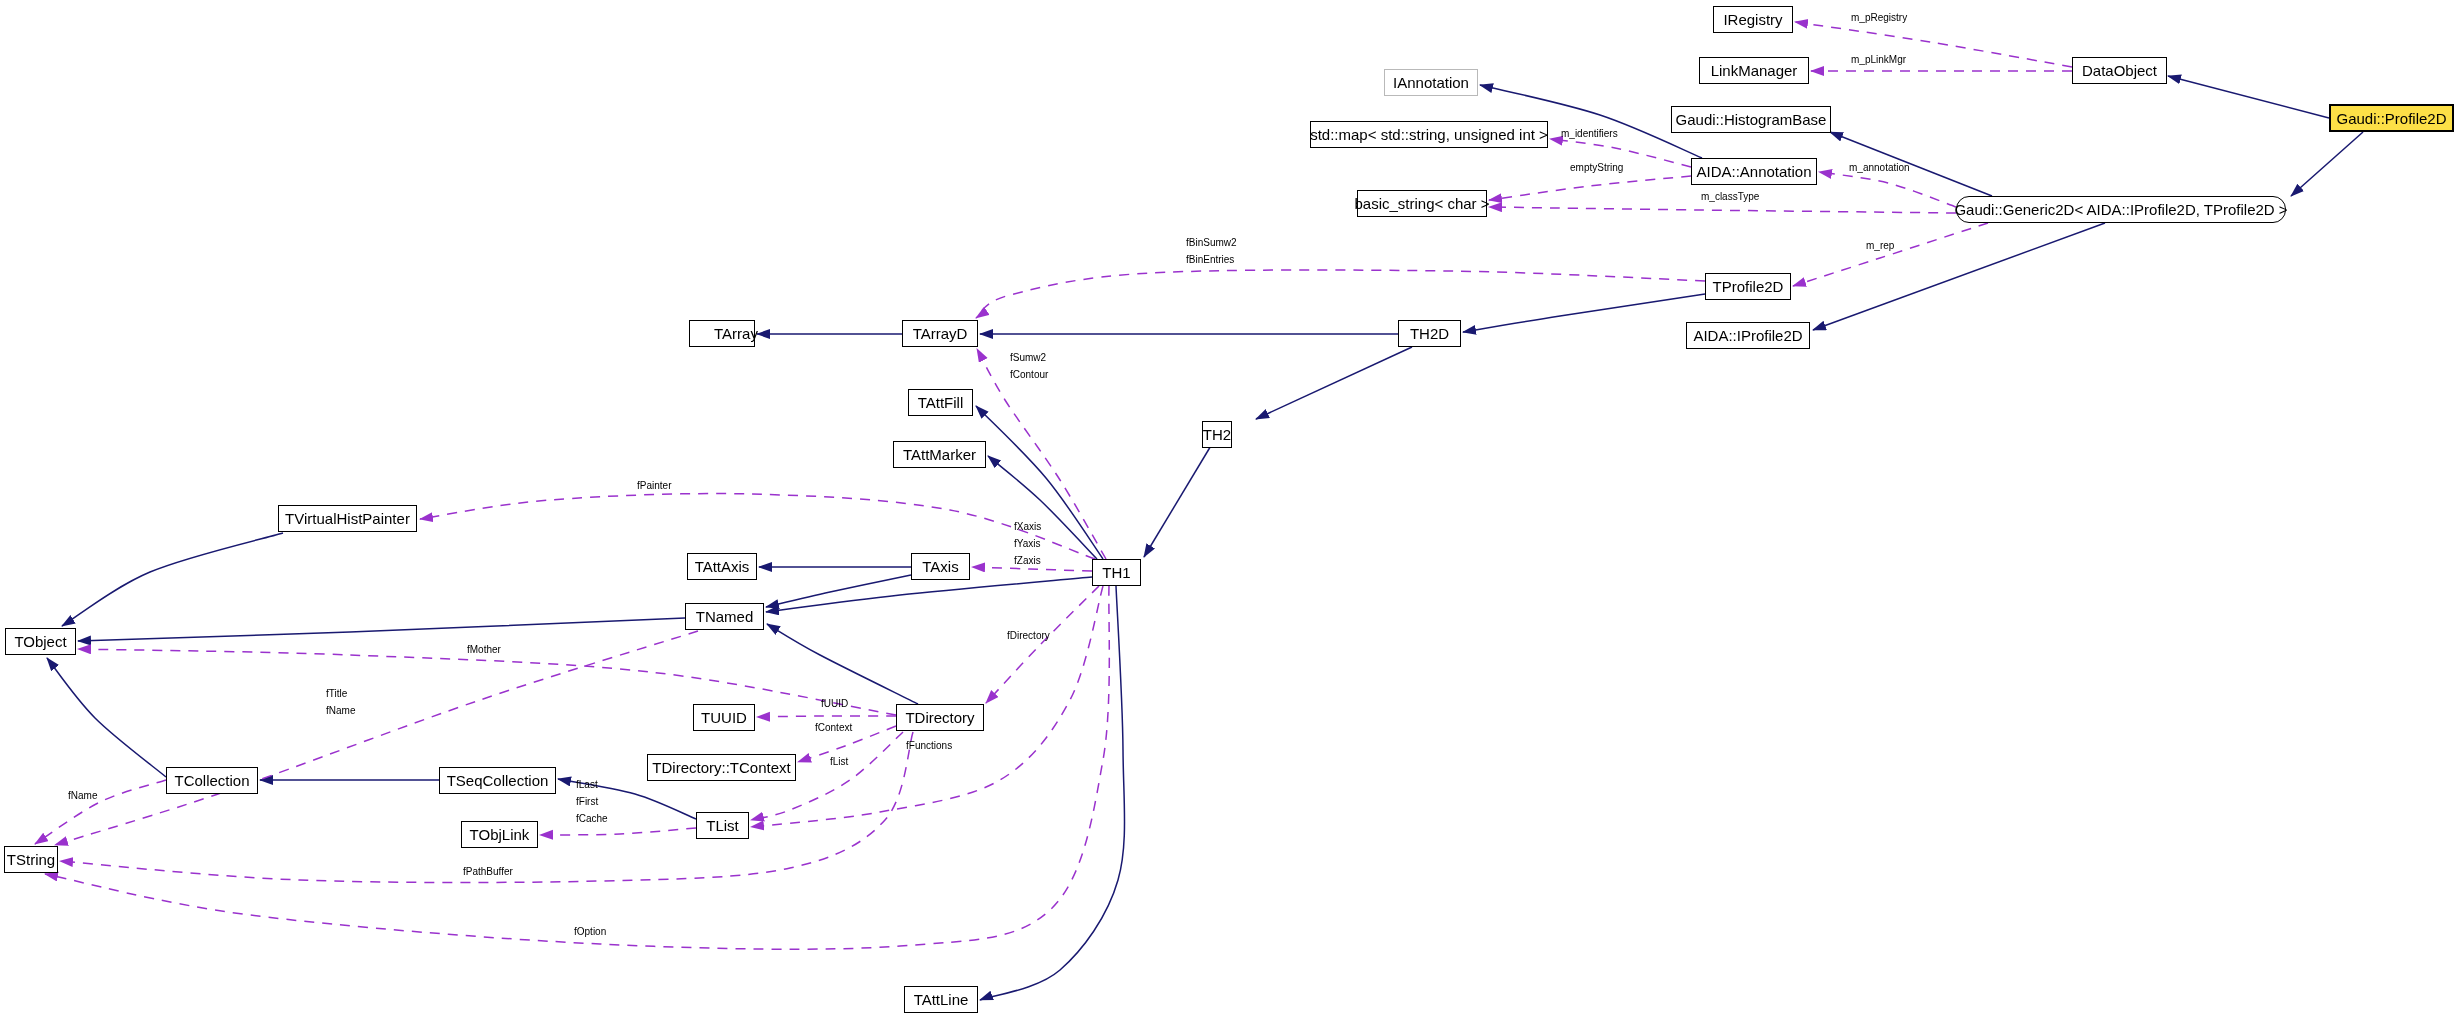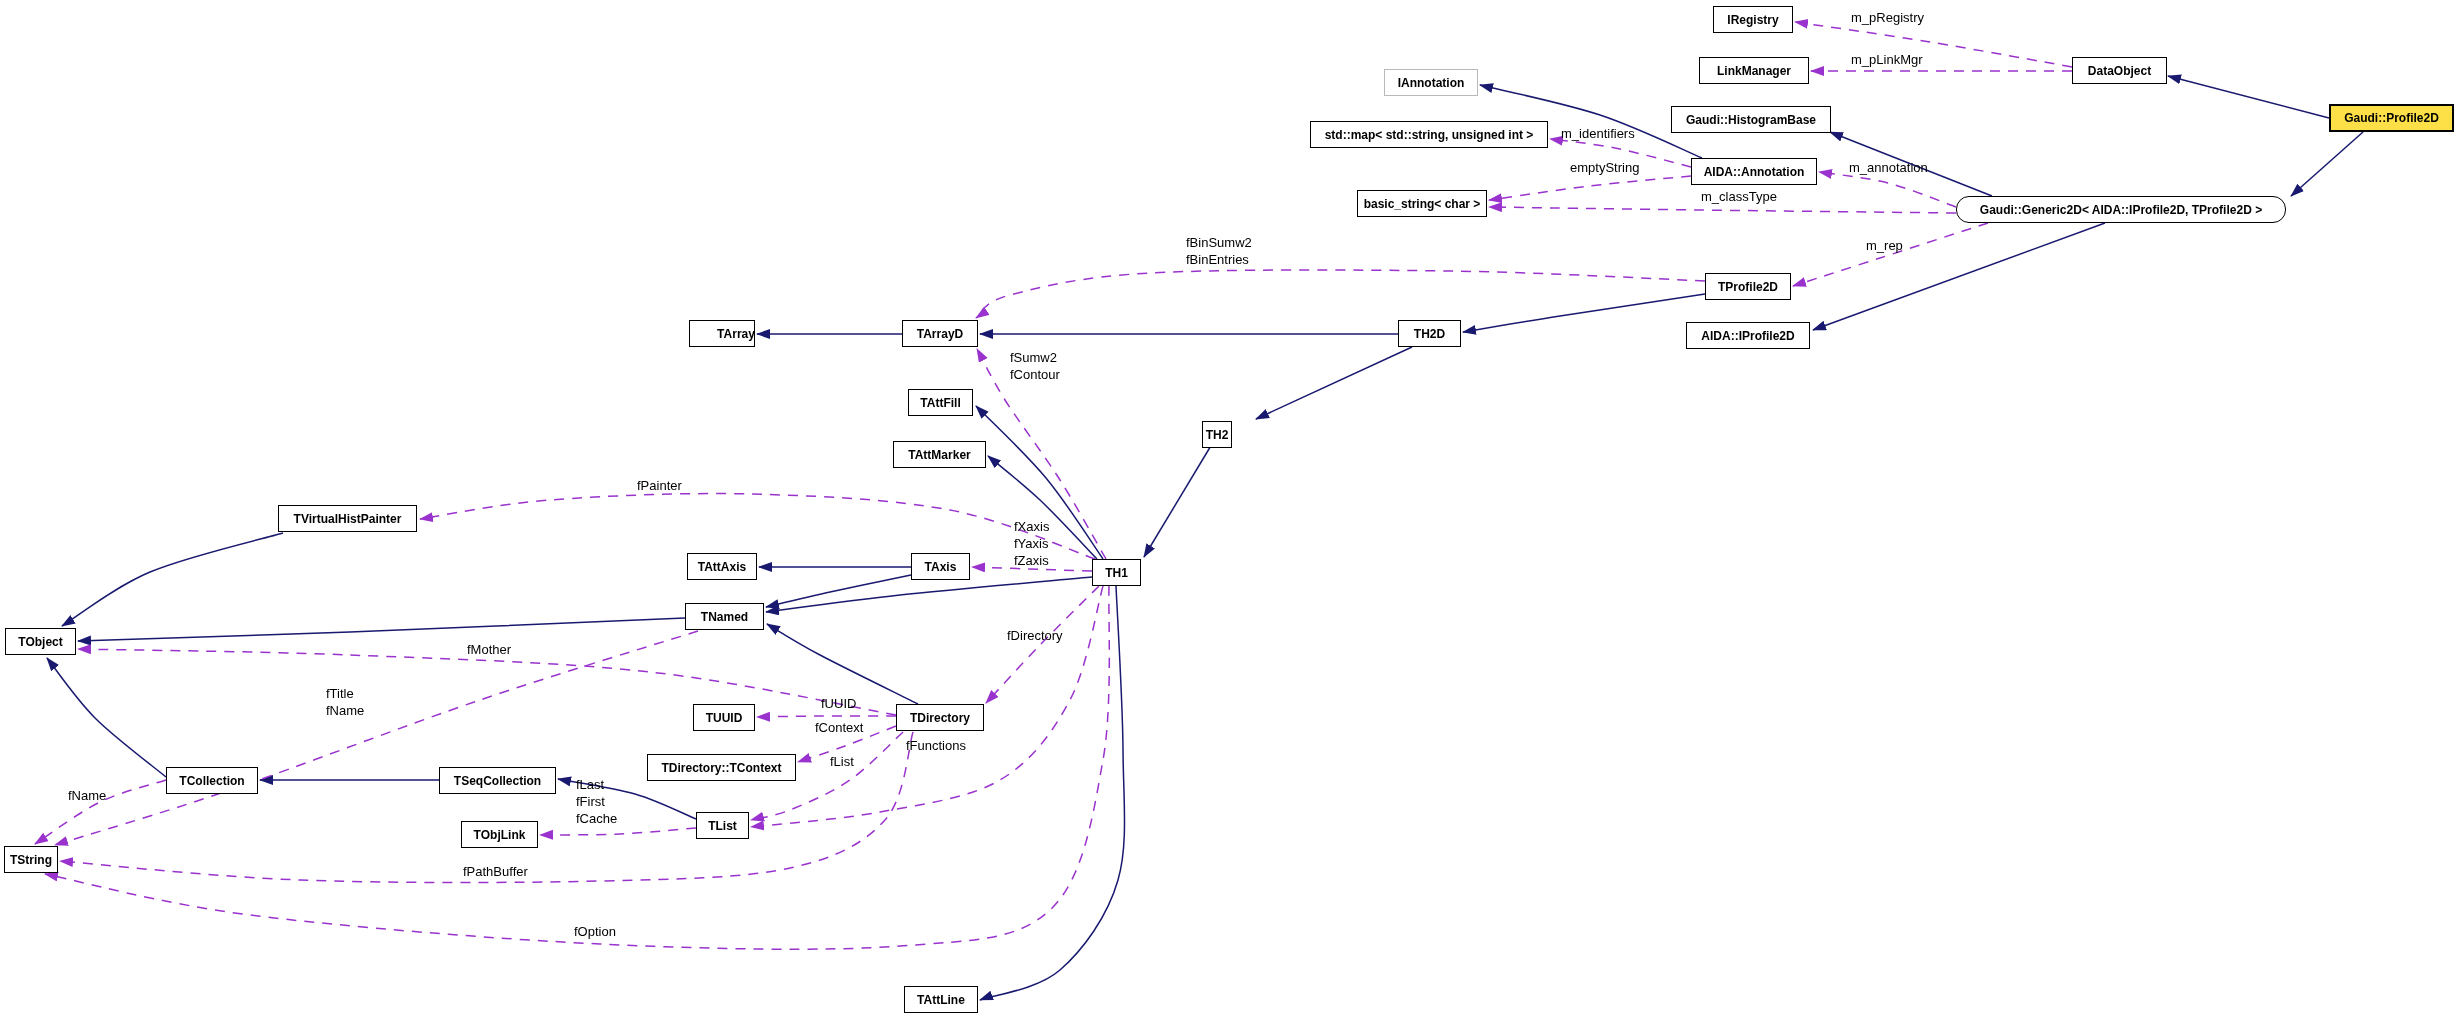--- a/index.html
+++ b/index.html
@@ -1,24 +1,24 @@
 <!DOCTYPE html>
 <html><head>
 <meta charset="utf-8">
 <style>
   html,body{margin:0;padding:0;background:#ffffff;}
   #canvas{position:relative;width:2456px;height:1020px;background:#ffffff;overflow:hidden;
           font-family:"Liberation Sans", sans-serif;}
   #edges{position:absolute;left:0;top:0;width:2456px;height:1020px;}
   .node{position:absolute;box-sizing:border-box;background:#ffffff;border:1.5px solid #000000;
-        display:flex;align-items:center;justify-content:center;font-size:12px;color:#000000;
-        white-space:nowrap;cursor:pointer;font-weight:bold;}
+        display:flex;align-items:center;justify-content:center;font-size:15px;color:#000000;
+        white-space:nowrap;cursor:pointer;}
   .node.main{background:#fde047;border:2px solid #000000;cursor:default;}
   .node.external{border:1.4px solid #b9b9b9;}
-  .edge-label{position:absolute;font-size:13px;line-height:17px;color:#000000;white-space:pre;
+  .edge-label{position:absolute;font-size:10px;line-height:17px;color:#000000;white-space:pre;
               pointer-events:none;}
   path.edge{fill:none;stroke-width:1.5px;}
   path.solid{stroke:#191970;}
   path.dashed{stroke:#9a32cd;stroke-dasharray:10,8;}
 </style>
 </head>
 <body>
 
 <div id="canvas">
   <svg id="edges" viewBox="0 0 2456 1020" xmlns="http://www.w3.org/2000/svg">

